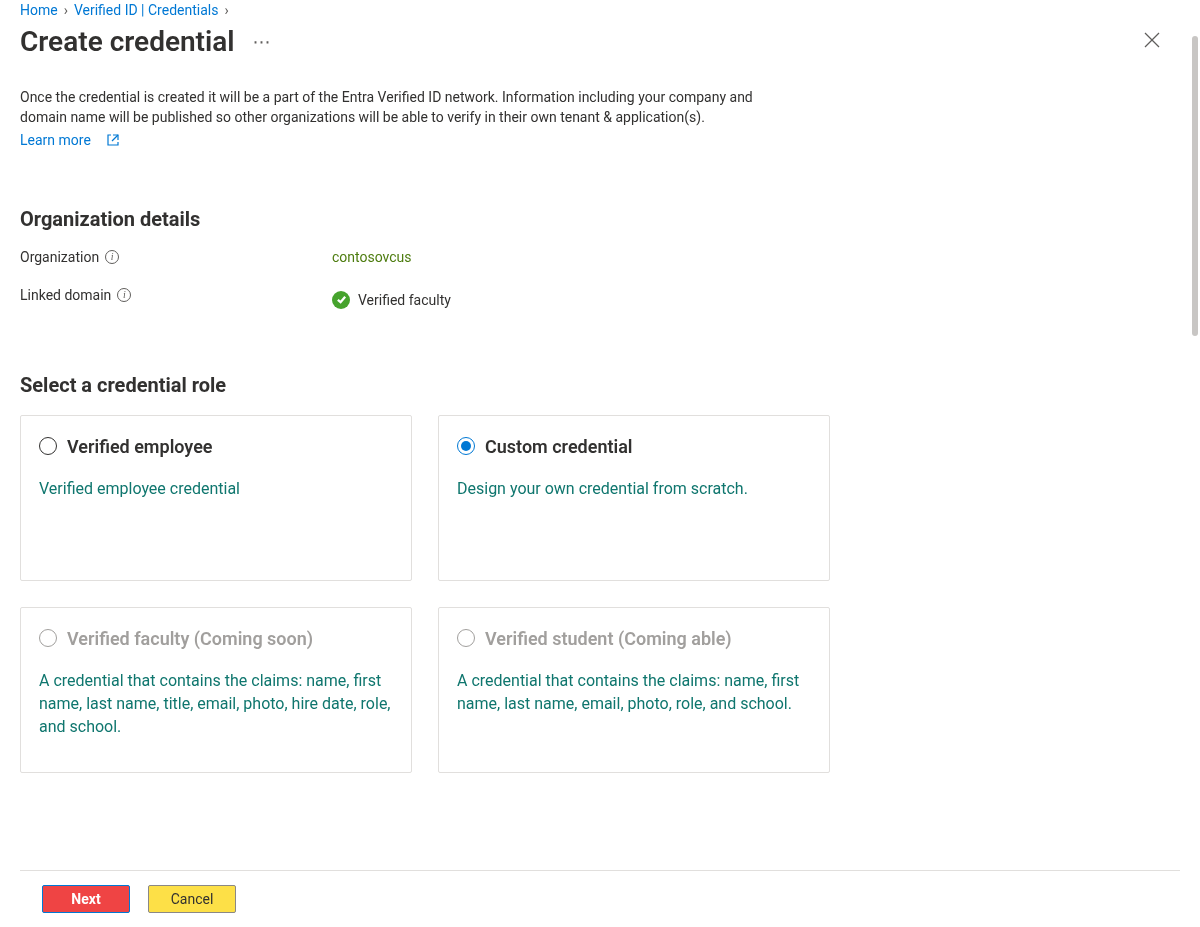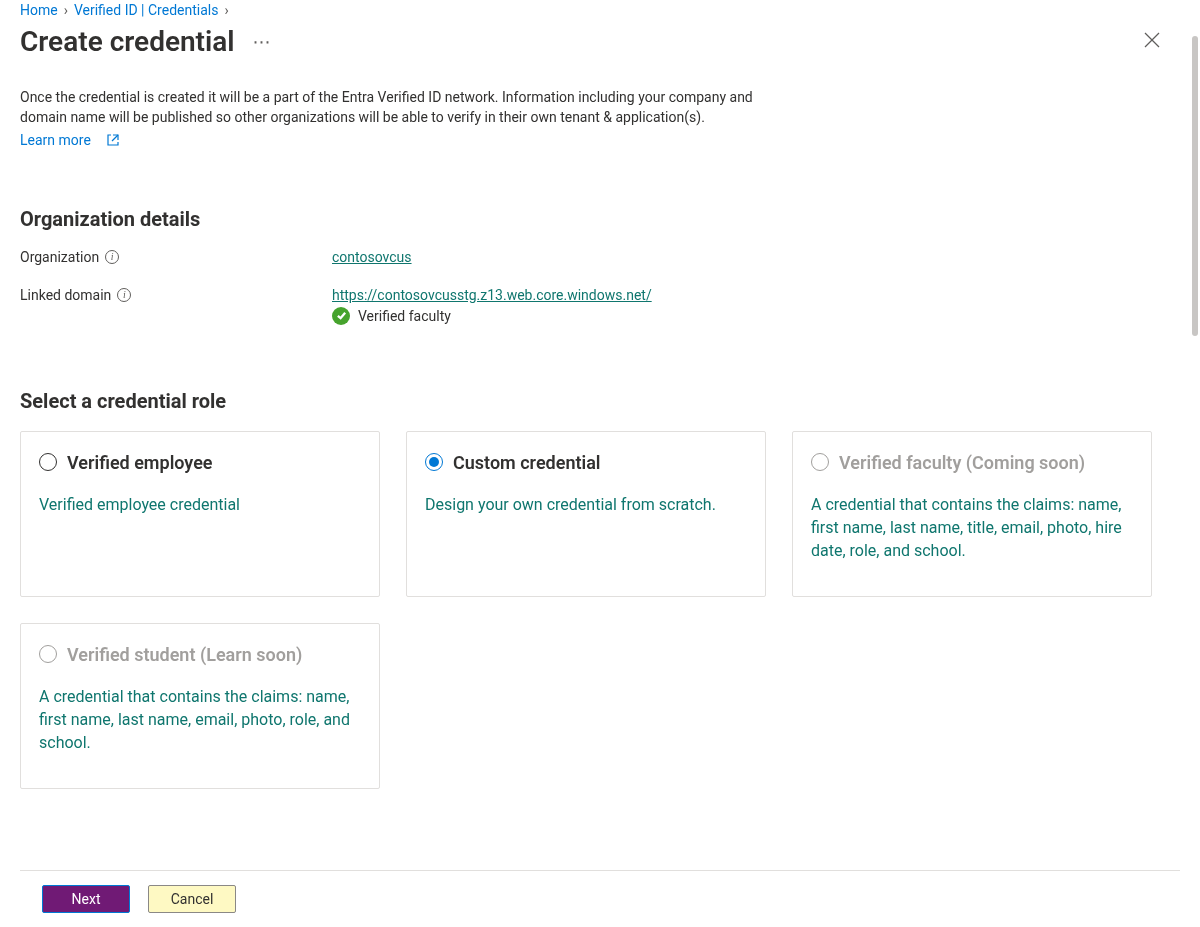--- a/index.html
+++ b/index.html
@@ -24,43 +24,43 @@
 
   .intro { margin-top:28px; font-size:14px; max-width:770px; line-height:1.45; }
   .learn-more { margin-top:4px; display:inline-flex; align-items:center; gap:16px; font-size:14px; }
   .ext-icon { width:12px; height:12px; }
 
   h2.section { font-size:20px; font-weight:700; margin:58px 0 18px 0; }
 
   .kv-row { display:flex; align-items:flex-start; margin-bottom:22px; font-size:14px;gap:36px;}
   .kv-label { width:276px; display:flex; align-items:center; gap:6px; color:#323130;}
   .kv-value { }
-  .kv-value .link { color:#0f766e; cursor:pointer;text-decoration:underline; }
+  .kv-value .link { color:#4d7c0f; cursor:pointer; }
   .verified-row { display:flex; align-items:center; gap:8px; margin-top:4px; }
   .check-badge { width:18px; height:18px; border-radius:50%; background:#46a32d; display:flex; align-items:center; justify-content:center; }
   .check-badge svg { width:11px; height:11px; stroke:#fff; stroke-width:2.5; fill:none; }
   .info-icon { width:14px; height:14px; border:1px solid #605e5c; border-radius:50%; display:inline-flex; align-items:center; justify-content:center; font-size:10px; color:#605e5c; font-style:italic; font-family:Georgia, serif; line-height:1; }
 
   .cards { display:flex; flex-wrap:wrap; gap:26px; margin-top:10px; margin-bottom:34px; }
-  .card { width:360px; min-height:166px; border:1px solid #e1dfdd; border-radius:2px; padding:20px 18px 18px 18px; cursor:pointer; }
+  .card { width:392px; min-height:166px; border:1px solid #e1dfdd; border-radius:2px; padding:20px 18px 18px 18px; cursor:pointer; }
   .card.disabled { cursor:default; }
   .card-head { display:flex; align-items:center; gap:10px; margin-bottom:20px; }
   .radio { width:18px; height:18px; border:1px solid #323130; border-radius:50%; display:inline-flex; align-items:center; justify-content:center; flex-shrink:0; }
   .radio.selected { border-color:#0078d4; }
   .radio.selected .dot { width:10px; height:10px; border-radius:50%; background:#0078d4; }
   .radio.disabled { border-color:#a19f9d; }
   .card-title { font-size:18px; font-weight:600; }
   .card.disabled .card-title { color:#a19f9d; }
   .card-desc { font-size:16px; color:#0f766e; line-height:1.45; }
 
   
   .footer { position:absolute; left:20px; right:20px; bottom:0; border-top:1px solid #e1dfdd; padding:14px 22px; display:flex; gap:18px; background:#fff;}
   .btn { min-width:88px; height:28px; font-size:14px; border-radius:2px; cursor:pointer; display:inline-flex; align-items:center; justify-content:center; padding:0 14px; }
-  .btn-primary { background:#701a75; color:#fff; border:1px solid #0078d4; font-weight:400; }
-  .btn-secondary { background:#fef9c3; color:#323130; border:1px solid #8a8886; }
+  .btn-primary { background:#ef4444; color:#fff; border:1px solid #0078d4; font-weight:700; }
+  .btn-secondary { background:#fde047; color:#323130; border:1px solid #8a8886; }
 
   
   .scroll-indicator { position:absolute; right:2px; top:36px; width:6px; height:300px; background:#c8c6c4; border-radius:3px; }
 </style>
 </head>
 <body>
 
 <div class="page">
 
   <div class="scroll-indicator"></div>
@@ -112,21 +112,20 @@
         <span class="link">contosovcus</span>
       </div>
     </div>
 
     <div class="kv-row">
       <div class="kv-label">
         <span>Linked domain</span>
         <span class="info-icon">i</span>
       </div>
       <div class="kv-value">
-        <div><span class="link">https://contosovcusstg.z13.web.core.windows.net/</span></div>
         <div class="verified-row">
           <span class="check-badge">
             <svg viewBox="0 0 12 12">
                 <polyline points="2,6.5 5,9 10,3"></polyline>
               </svg>
           </span>
           <span>Verified faculty</span>
         </div>
       </div>
     </div>
@@ -158,21 +157,21 @@
         <div class="card-head">
           <span class="radio disabled"></span>
           <span class="card-title">Verified faculty (Coming soon)</span>
         </div>
         <div class="card-desc">A credential that contains the claims: name, first name, last name, title, email, photo, hire date, role, and school.</div>
       </div>
 
       <div class="card disabled">
         <div class="card-head">
           <span class="radio disabled"></span>
-          <span class="card-title">Verified student (Learn soon)</span>
+          <span class="card-title">Verified student (Coming able)</span>
         </div>
         <div class="card-desc">A credential that contains the claims: name, first name, last name, email, photo, role, and school.</div>
       </div>
 
     </div>
 
   </div>
 
   <div class="footer">
     <div class="btn btn-primary">Next</div>

